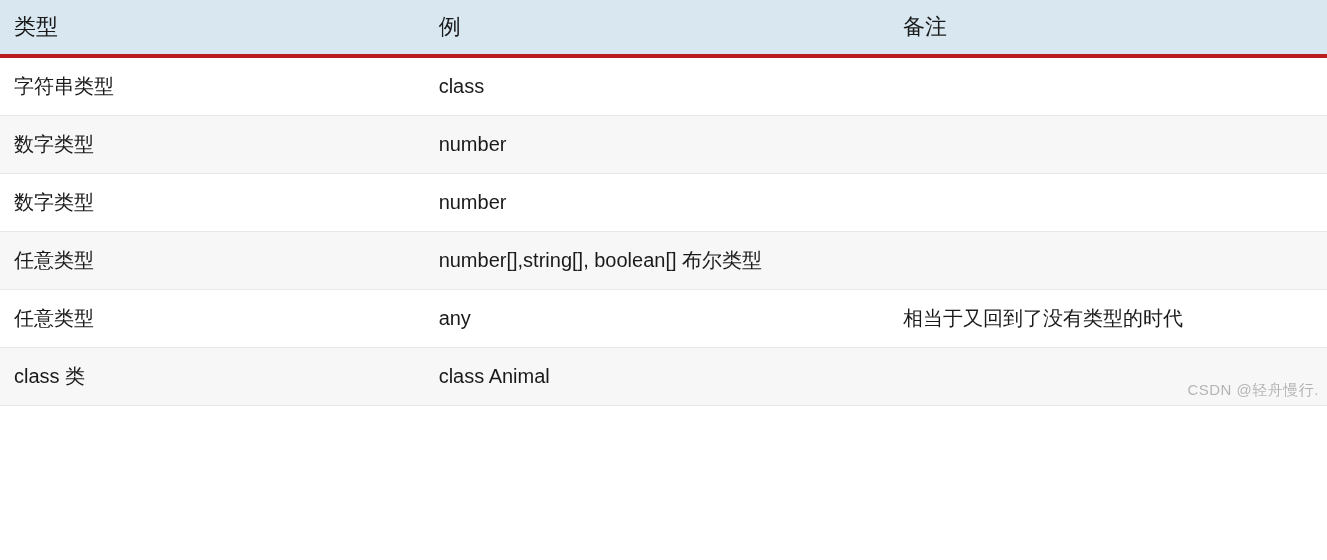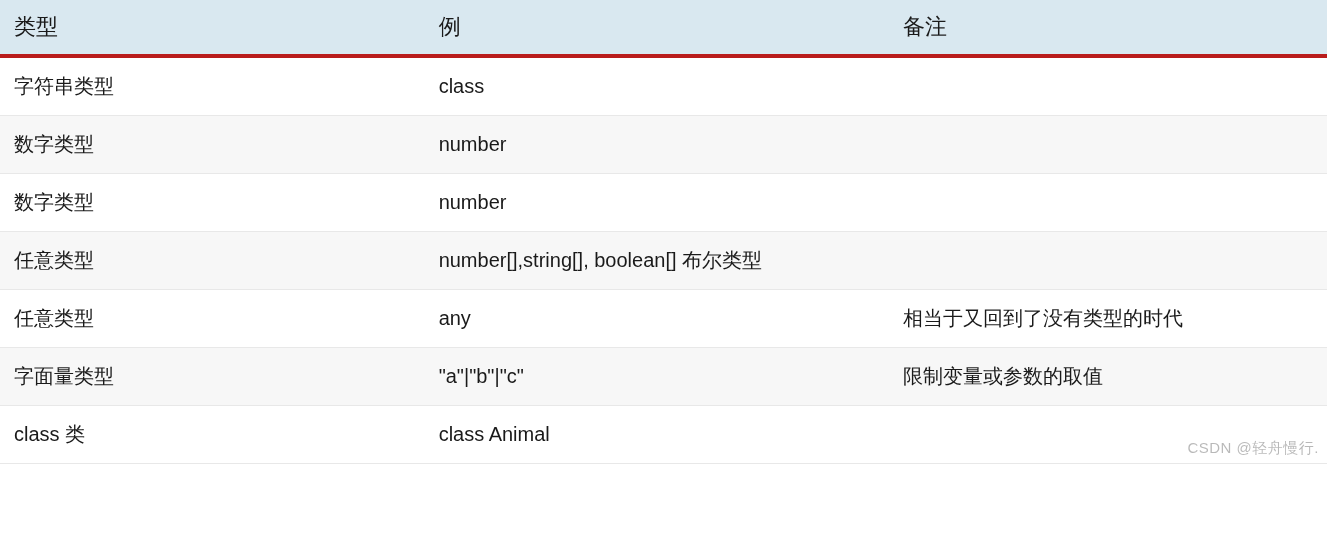--- a/index.html
+++ b/index.html
@@ -89,25 +89,20 @@
       <td>任意类型</td>
       <td>number[],string[], boolean[] 布尔类型</td>
       <td></td>
     </tr>
     <tr>
       <td>任意类型</td>
       <td>any</td>
       <td>相当于又回到了没有类型的时代</td>
     </tr>
     <tr>
-      <td>字面量类型</td>
-      <td>"a"|"b"|"c"</td>
-      <td>限制变量或参数的取值</td>
-    </tr>
-    <tr>
       <td>class 类</td>
       <td>class Animal</td>
       <td></td>
     </tr>
   </tbody>
 </table>
 
 <div class="watermark">CSDN @轻舟慢行.</div>
 
 </body></html>

